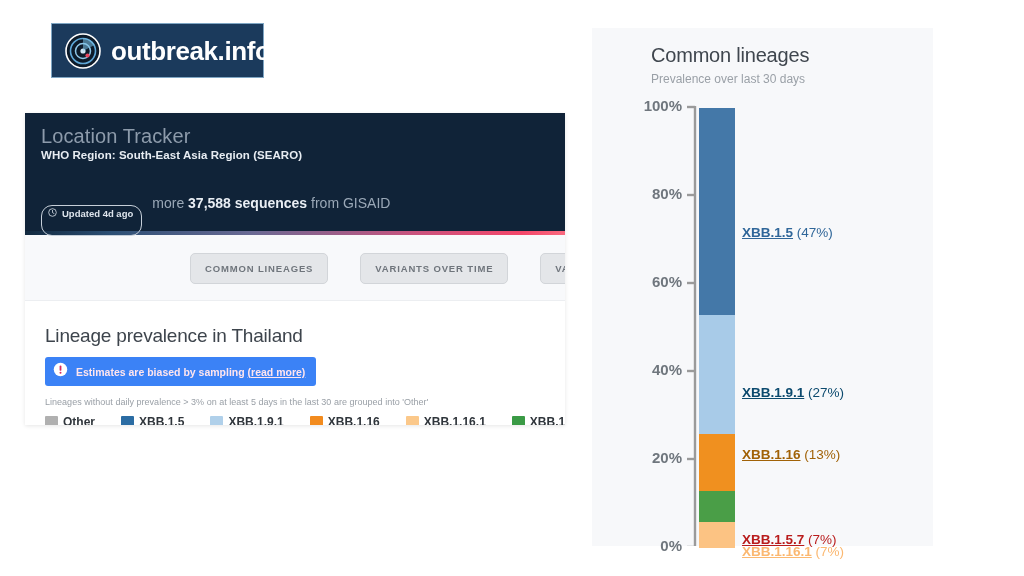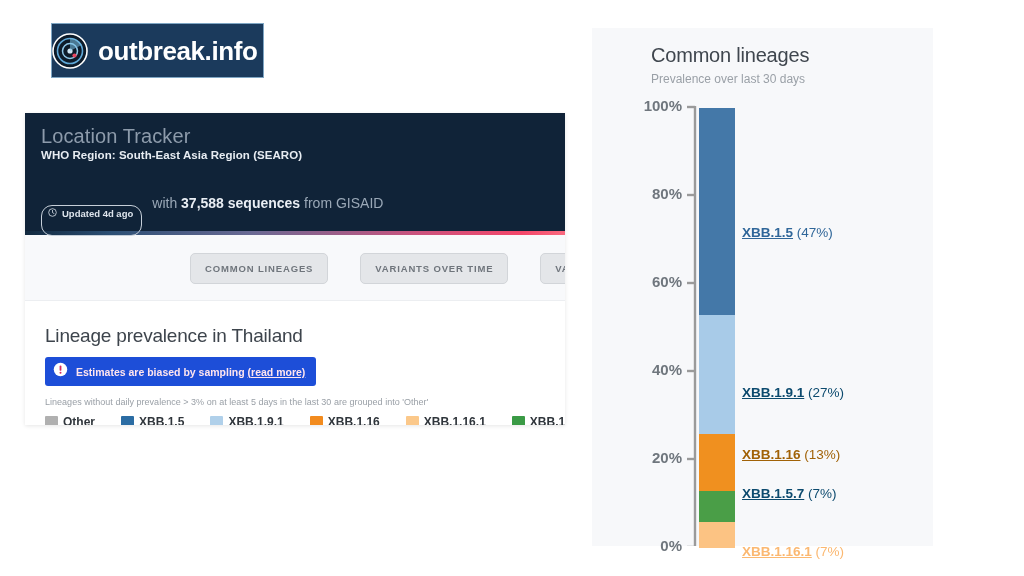--- a/index.html
+++ b/index.html
@@ -11,20 +11,21 @@
   }
   #stage { position: relative; width: 1024px; height: 576px; background:#fff; }
 
   
   #logo-box {
     position: absolute; left: 51px; top: 23px;
     width: 213px; height: 55px;
     background: #1b3a5c;
     border: 1px solid #7fa6c4;
     display: flex; align-items: center; gap: 10px;
+    padding-left: 13px;
   }
   #logo-mark { width: 36px; height: 36px; flex: 0 0 36px; }
   #logo-text {
     color: #ffffff; font-size: 26px; font-weight: 700;
     letter-spacing: -0.4px; line-height: 1;
   }
 
   
   #left-card {
     position: absolute; left: 25px; top: 113px;
@@ -95,21 +96,21 @@
     background: #ffffff;
     border-top: 1px solid #eceef1;
     padding: 16px 20px 14px 20px;
     height: 130px;
   }
   #prevalence-title {
     color: #3d444c; font-size: 19px; font-weight: 400; letter-spacing: -0.2px; margin-top: 8px;
   }
   #bias-banner {
     display: inline-flex; align-items: center; gap: 8px;
-    background: #1d4ed8;
+    background: #3b82f6;
     border-radius: 3px;
     padding: 5px 11px 5px 8px;
     margin-top: 10px;
   }
   #bias-banner .txt {
     color: #ffe5ee; font-size: 10.5px; font-weight: 700;
   }
   #bias-banner .txt u { text-decoration: underline; }
   #grouping-note {
     color: #9aa0a7; font-size: 9px; margin-top: 11px; letter-spacing: .02px;
@@ -184,21 +185,21 @@
         <span id="updated-badge">
           <span>
             <svg width="9" height="9" viewBox="0 0 16 16">
               <circle cx="8" cy="8" r="6.8" fill="none" stroke="#dde4ec" stroke-width="1.4"></circle>
               <path d="M8 4.2 V8.2 L10.7 9.8" fill="none" stroke="#dde4ec" stroke-width="1.4" stroke-linecap="round"></path>
             </svg>
           </span>
           <span>Updated 4d ago</span>
         </span>
         <span id="seq-line">
-          <span>with</span>
+          <span>more</span>
           <b>37,588 sequences</b>
           <span>from GISAID</span>
         </span>
       </div>
     </div>
 
     <div id="grad-bar"></div>
 
     <div id="tabs-row">
       <div class="tab-btn">COMMON LINEAGES</div>
@@ -296,21 +297,21 @@
       <span class="seg-label" style="top:357px; color:#0c4a6e;">
         <span class="name">XBB.1.9.1</span>
         <span class="pct">(27%)</span>
       </span>
 
       <span class="seg-label" style="top:419px; color:#a16207;">
         <span class="name">XBB.1.16</span>
         <span class="pct">(13%)</span>
       </span>
 
-      <span class="seg-label" style="top:458px; color:#0c4a6e;">
+      <span class="seg-label" style="top:504px; color:#b91c1c;">
         <span class="name">XBB.1.5.7</span>
         <span class="pct">(7%)</span>
       </span>
 
       <span class="seg-label" style="top:516px; color:#fbb871;">
         <span class="name">XBB.1.16.1</span>
         <span class="pct">(7%)</span>
       </span>
     </div>
   </div>

